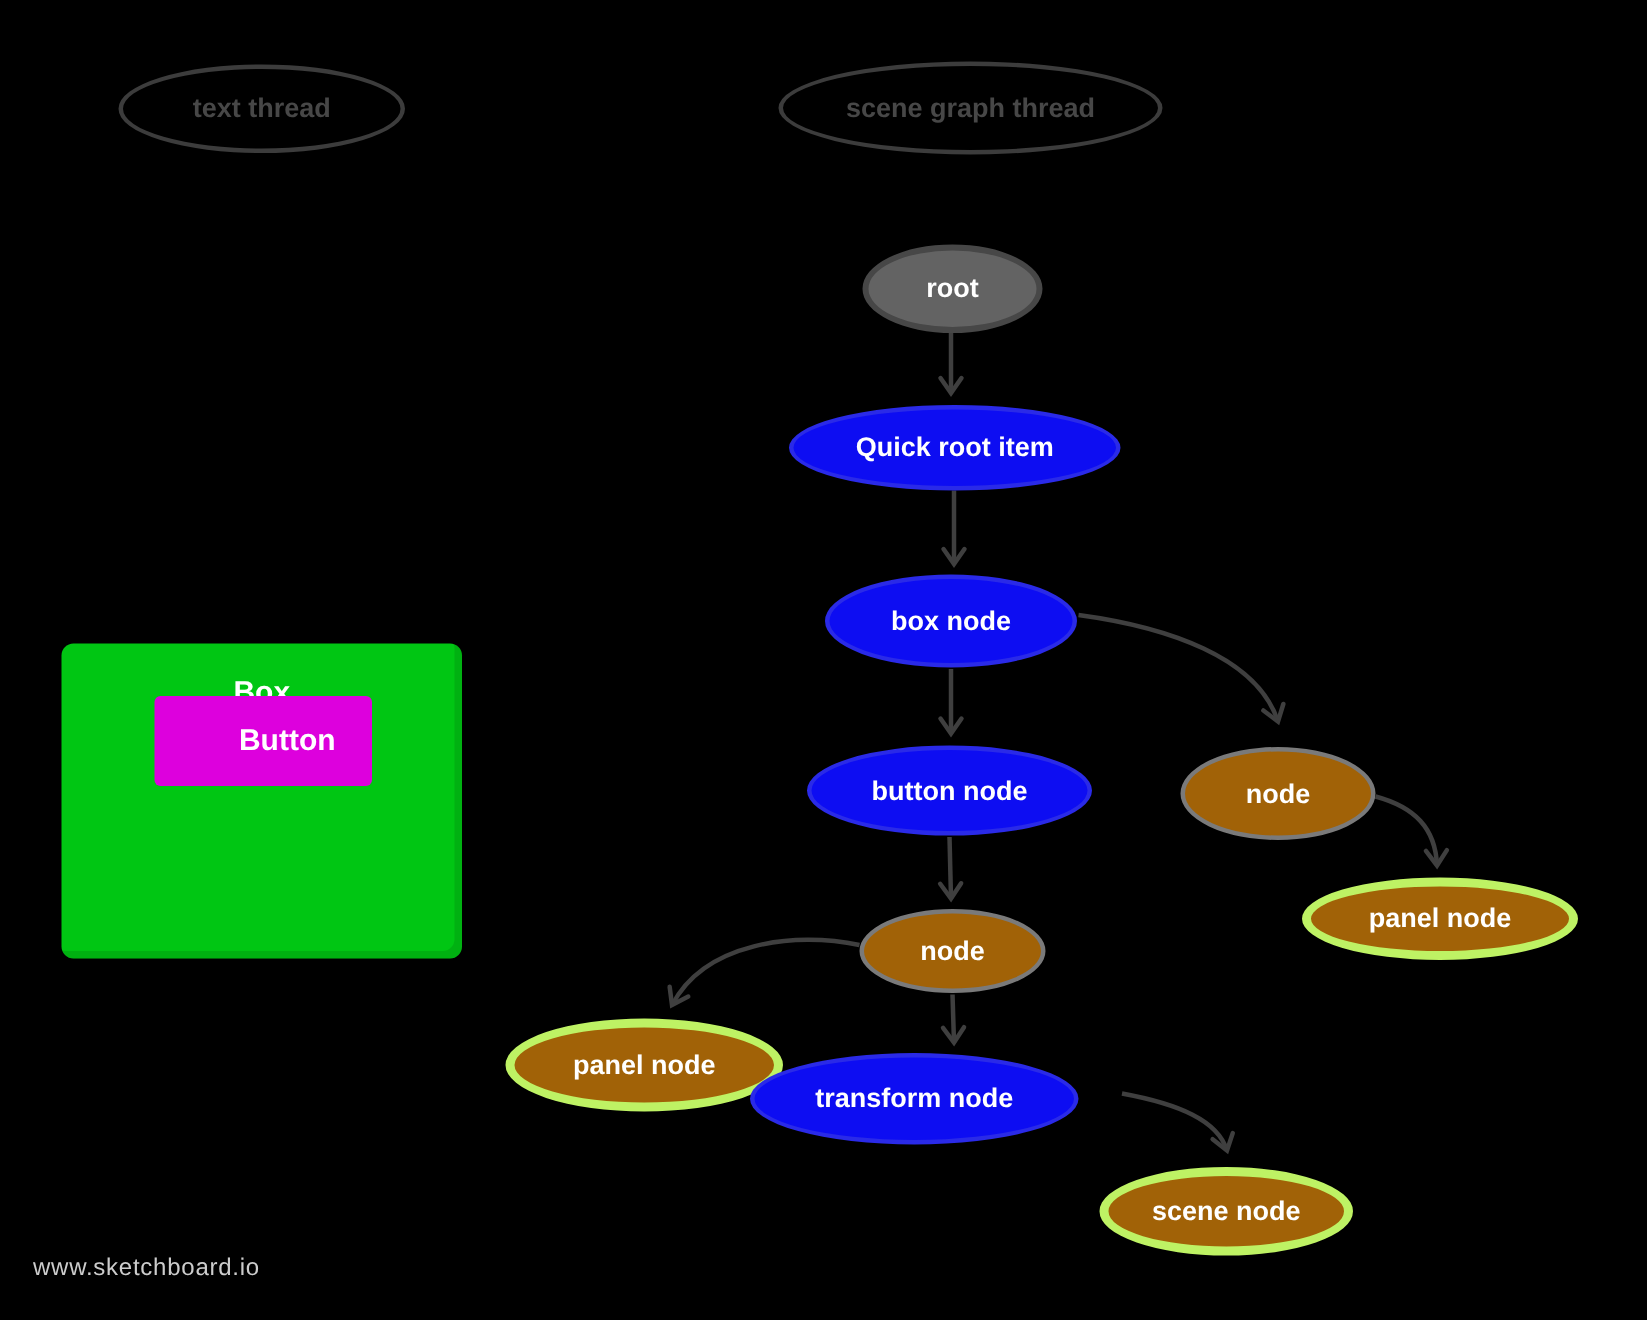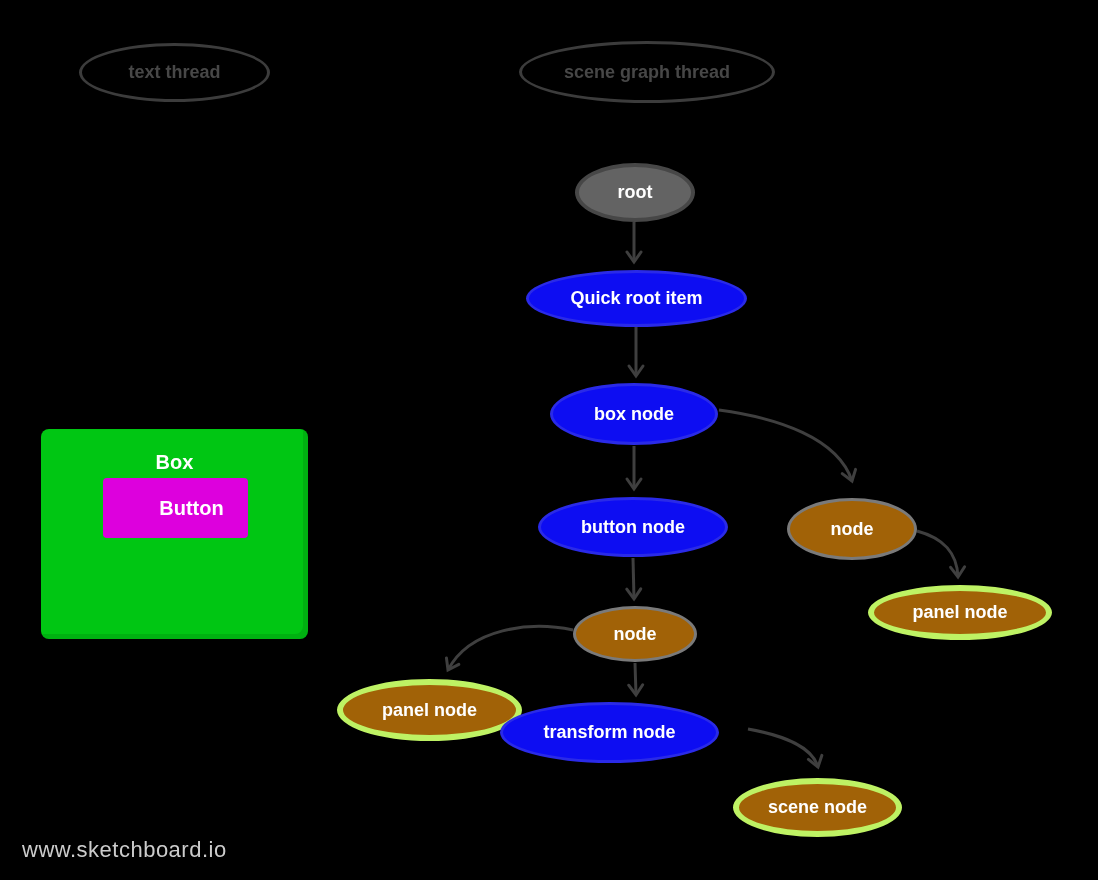--- a/index.html
+++ b/index.html
@@ -41,33 +41,33 @@
     margin-top: 45px;
   }
   .green-box-label {
     position: absolute;
     left: 0; top: 22px; width: 100%;
     text-align: center;
     color: #ffffff; font-weight: bold; font-size: 20px;
   }
   .magenta-button {
     position: absolute;
-    left: 103px; top: 478px; width: 145px; height: 60px;
+    left: 103px; top: 464px; width: 145px; height: 60px;
     background: #dd00dd;
     border-radius: 4px;
     display: flex; align-items: center; justify-content: center;
     color: #ffffff; font-weight: bold; font-size: 20px;
     cursor: default;
     padding-left: 32px;
   }
   .watermark {
     position: absolute;
     left: 22px; top: 837px;
     color: #cccccc;
-    font-size: 22px;
+    font-size: 16px;
     letter-spacing: 0.5px;
   }
 </style>
 </head>
 <body>
 
 <div class="canvas">
 
   <svg class="edges-layer" width="1098" height="880" viewBox="0 0 1098 880">
     <defs>

